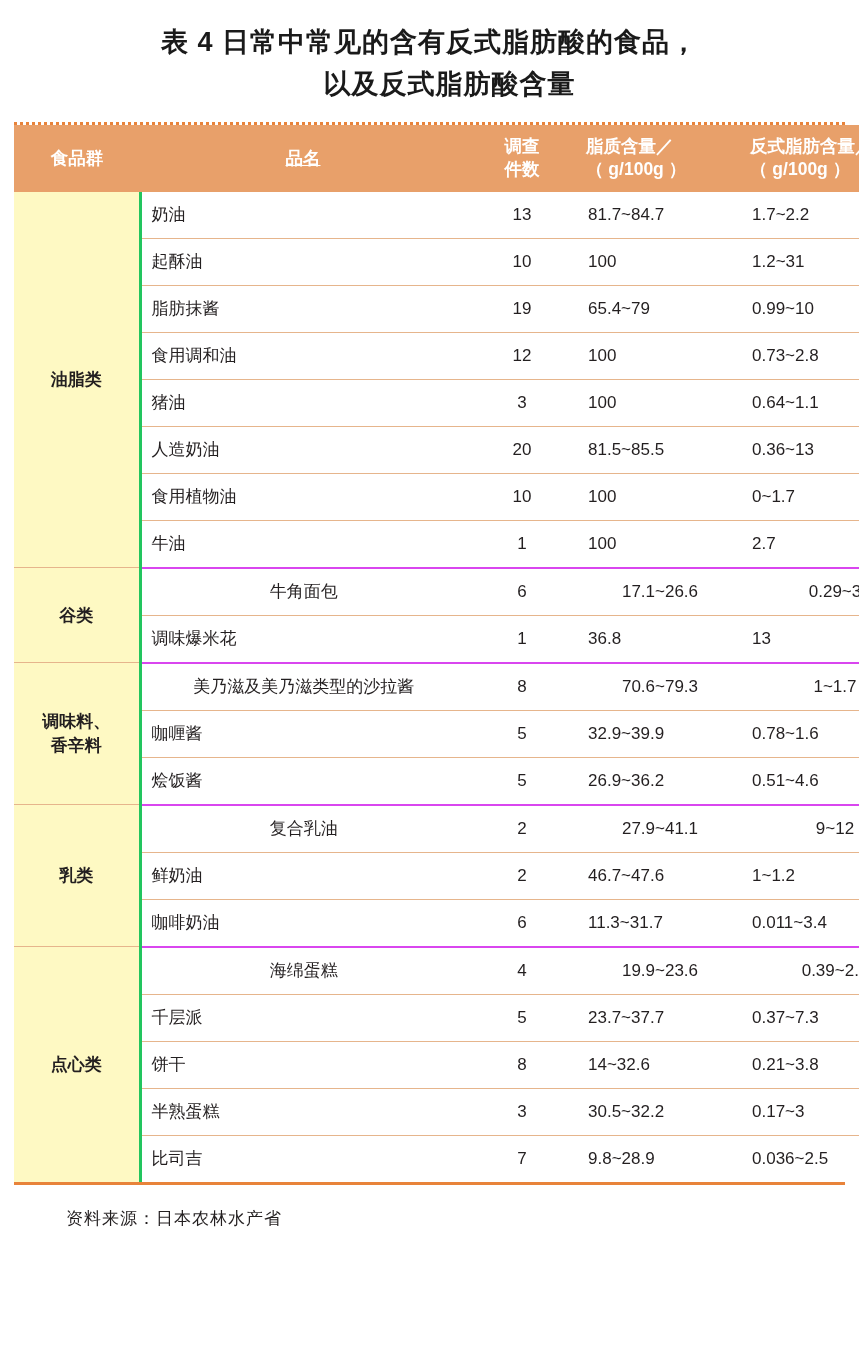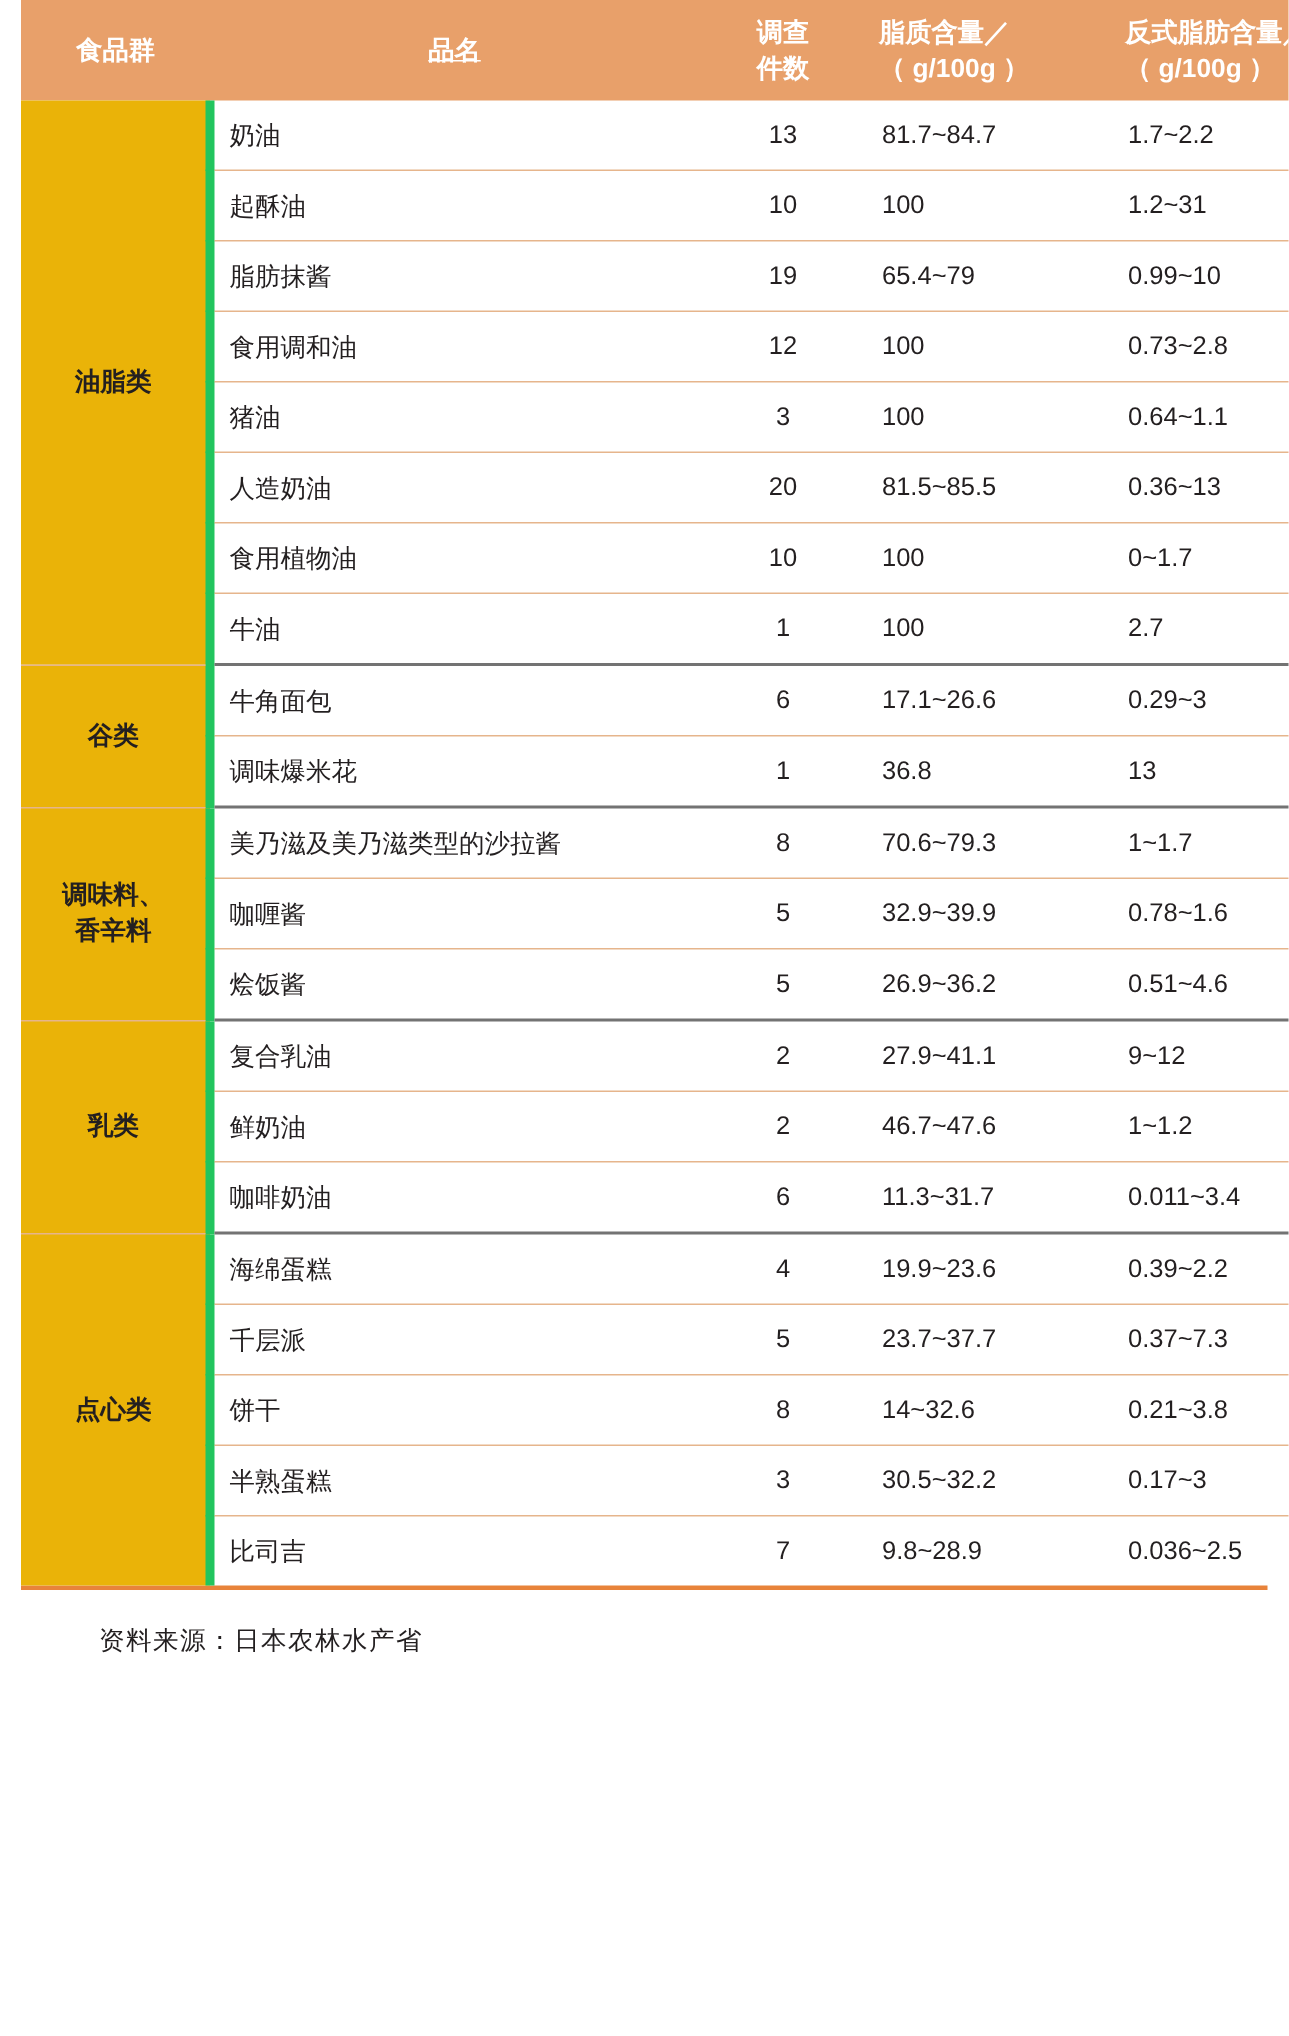--- a/index.html
+++ b/index.html
@@ -81,45 +81,46 @@
 
   table.data td {
     border-bottom: 1px solid #e6b58c;
     padding: 9px 10px;
     height: 28px;
     vertical-align: middle;
     font-size: 17px;
     color: #231f20;
   }
   td.group {
-    background: #eab308;
+    background: #fef9c3;
     color: #e07a2f;
     font-weight: bold;
     text-align: center;
     font-size: 18px;
     border-bottom: 1px solid #ffffff;
-    border-right: 6px solid #22c55e;
+    border-right: 3px solid #22c55e;
     line-height: 1.4;
   }
   td.group.last-group {
     border-bottom: none;
   }
   td.name {
     text-align: left;
     padding-left: 14px;
   }
   td.count {
     text-align: center;
   }
   td.val {
     text-align: left;
     padding-left: 12px;
   }
   tr.sep-top td:not(.group) {
-    border-top: 2px solid #737373;
+    border-top: 2px solid #d946ef;
+    text-align: center;
   }
   tr.last-row td {
     border-bottom: none;
   }
   .table-shell {
     border-bottom: 3px solid #e8833a;
   }
 
   .source {
     margin-top: 22px;
@@ -128,20 +129,25 @@
     padding-left: 52px;
     font-family: "Liberation Serif", serif;
     letter-spacing: 1px;
   }
 </style>
 </head>
 <body>
 
 <div class="page">
 
+  <div class="title-wrap">
+    <div class="title-line">表 4   日常中常见的含有反式脂肪酸的食品，</div>
+    <div class="title-line second">以及反式脂肪酸含量</div>
+    <div class="dotted-rule"></div>
+  </div>
 
 
   <div class="table-shell">
     <table class="data">
       <thead>
         <tr>
           <th class="col-group">食品群</th>
           <th class="col-name">品名</th>
           <th class="col-count">
             <div>调查</div>

